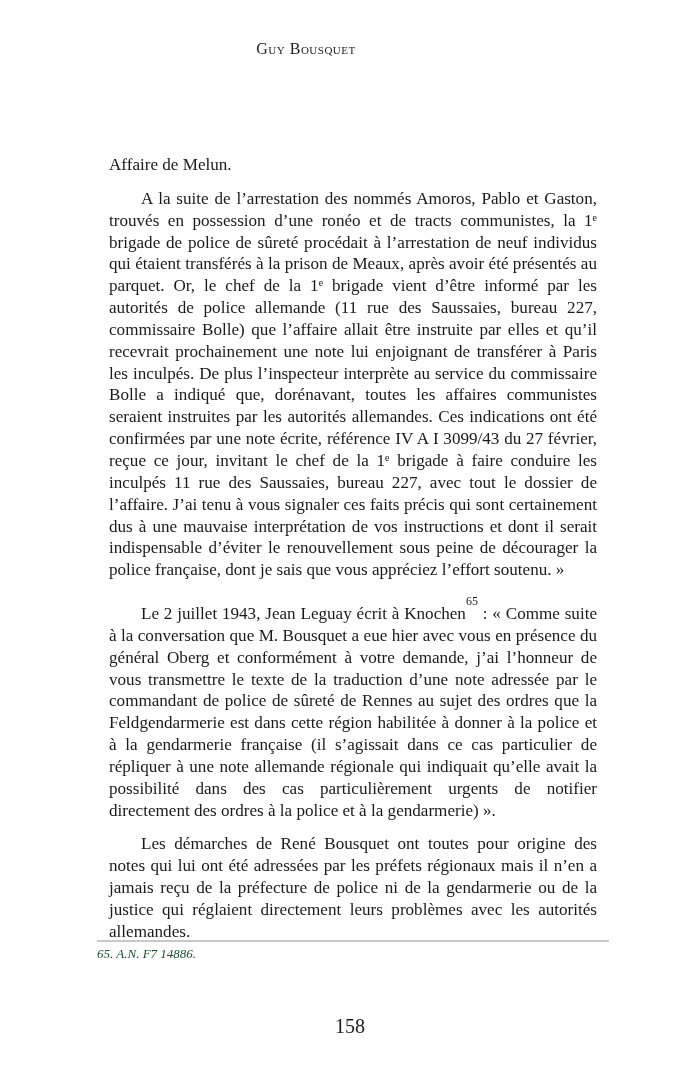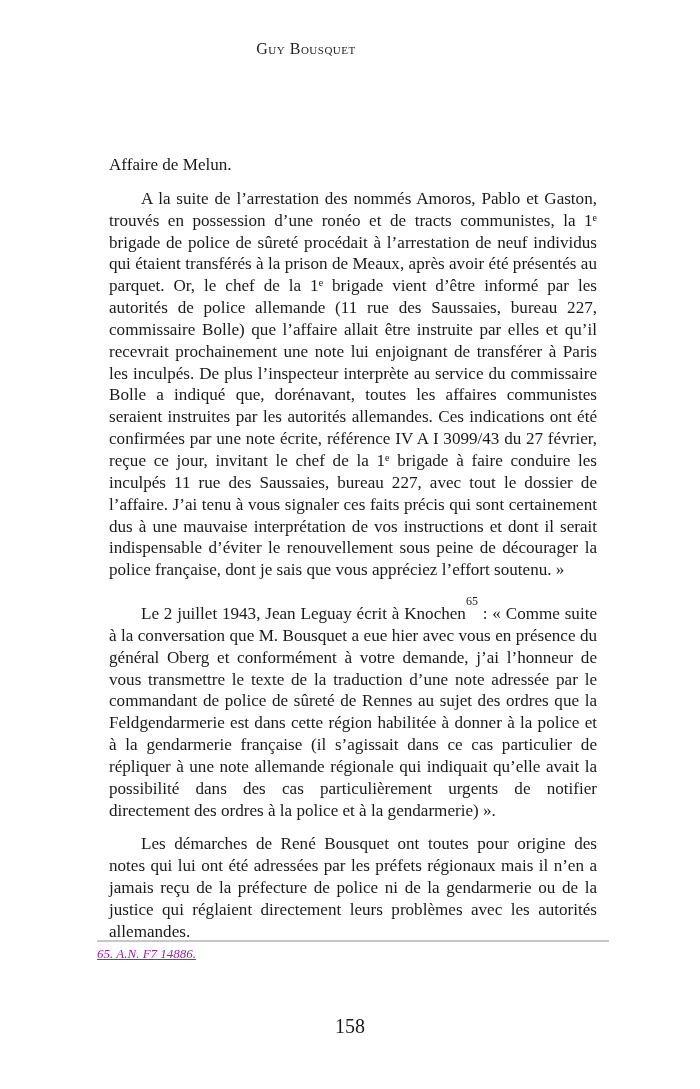--- a/index.html
+++ b/index.html
@@ -7,21 +7,21 @@
          font-family:"Liberation Serif","DejaVu Serif",serif; color:#1a1a1a; }
   .running-head { position:absolute; top:40px; left:0; width:612px; text-align:center;
          font-size:16px; font-variant:small-caps; letter-spacing:0.5px; color:#222; }
   .body-text { position:absolute; top:142px; left:97px; width:512px; font-size:17.1px;
          line-height:21.85px; text-align:justify; }
   .body-text p { margin:12px; text-indent:0; }
   .body-text p.indent { text-indent:32px; }
   .body-text p.gap { margin-top:22px; }
   sup { font-size:12px; vertical-align:top; position:relative; top:-2px; line-height:0; }
   .footnote-rule { position:absolute; top:940px; left:97px; width:512px; height:2px; background:#c8c8c8; }
-  .footnote { position:absolute; top:946px; left:97px; font-size:13px; font-style:italic; color:#a21caf;text-decoration:underline; }
+  .footnote { position:absolute; top:946px; left:97px; font-size:13px; font-style:italic; color:#14532d; }
   .page-number { position:absolute; top:1015px; left:0; width:700px; text-align:center; font-size:20px; }
 </style>
 </head>
 <body>
 
 <div class="running-head">Guy Bousquet</div>
 
 <div class="body-text">
   <p>Affaire de Melun.</p>
   <p class="indent">A la suite de l’arrestation des nommés Amoros, Pablo et Gaston, trouvés en possession d’une ronéo et de tracts communistes, la 1ᵉ brigade de police de sûreté procédait à l’arrestation de neuf individus qui étaient transférés à la prison de Meaux, après avoir été présentés au parquet. Or, le chef de la 1ᵉ brigade vient d’être informé par les autorités de police allemande (11 rue des Saussaies, bureau 227, commissaire Bolle) que l’affaire allait être instruite par elles et qu’il recevrait prochainement une note lui enjoignant de transférer à Paris les inculpés. De plus l’inspecteur interprète au service du commissaire Bolle a indiqué que, dorénavant, toutes les affaires communistes seraient instruites par les autorités allemandes. Ces indications ont été confirmées par une note écrite, référence IV A I 3099/43 du 27 février, reçue ce jour, invitant le chef de la 1ᵉ brigade à faire conduire les inculpés 11 rue des Saussaies, bureau 227, avec tout le dossier de l’affaire. J’ai tenu à vous signaler ces faits précis qui sont certainement dus à une mauvaise interprétation de vos instructions et dont il serait indispensable d’éviter le renouvellement sous peine de décourager la police française, dont je sais que vous appréciez l’effort soutenu. »</p>

